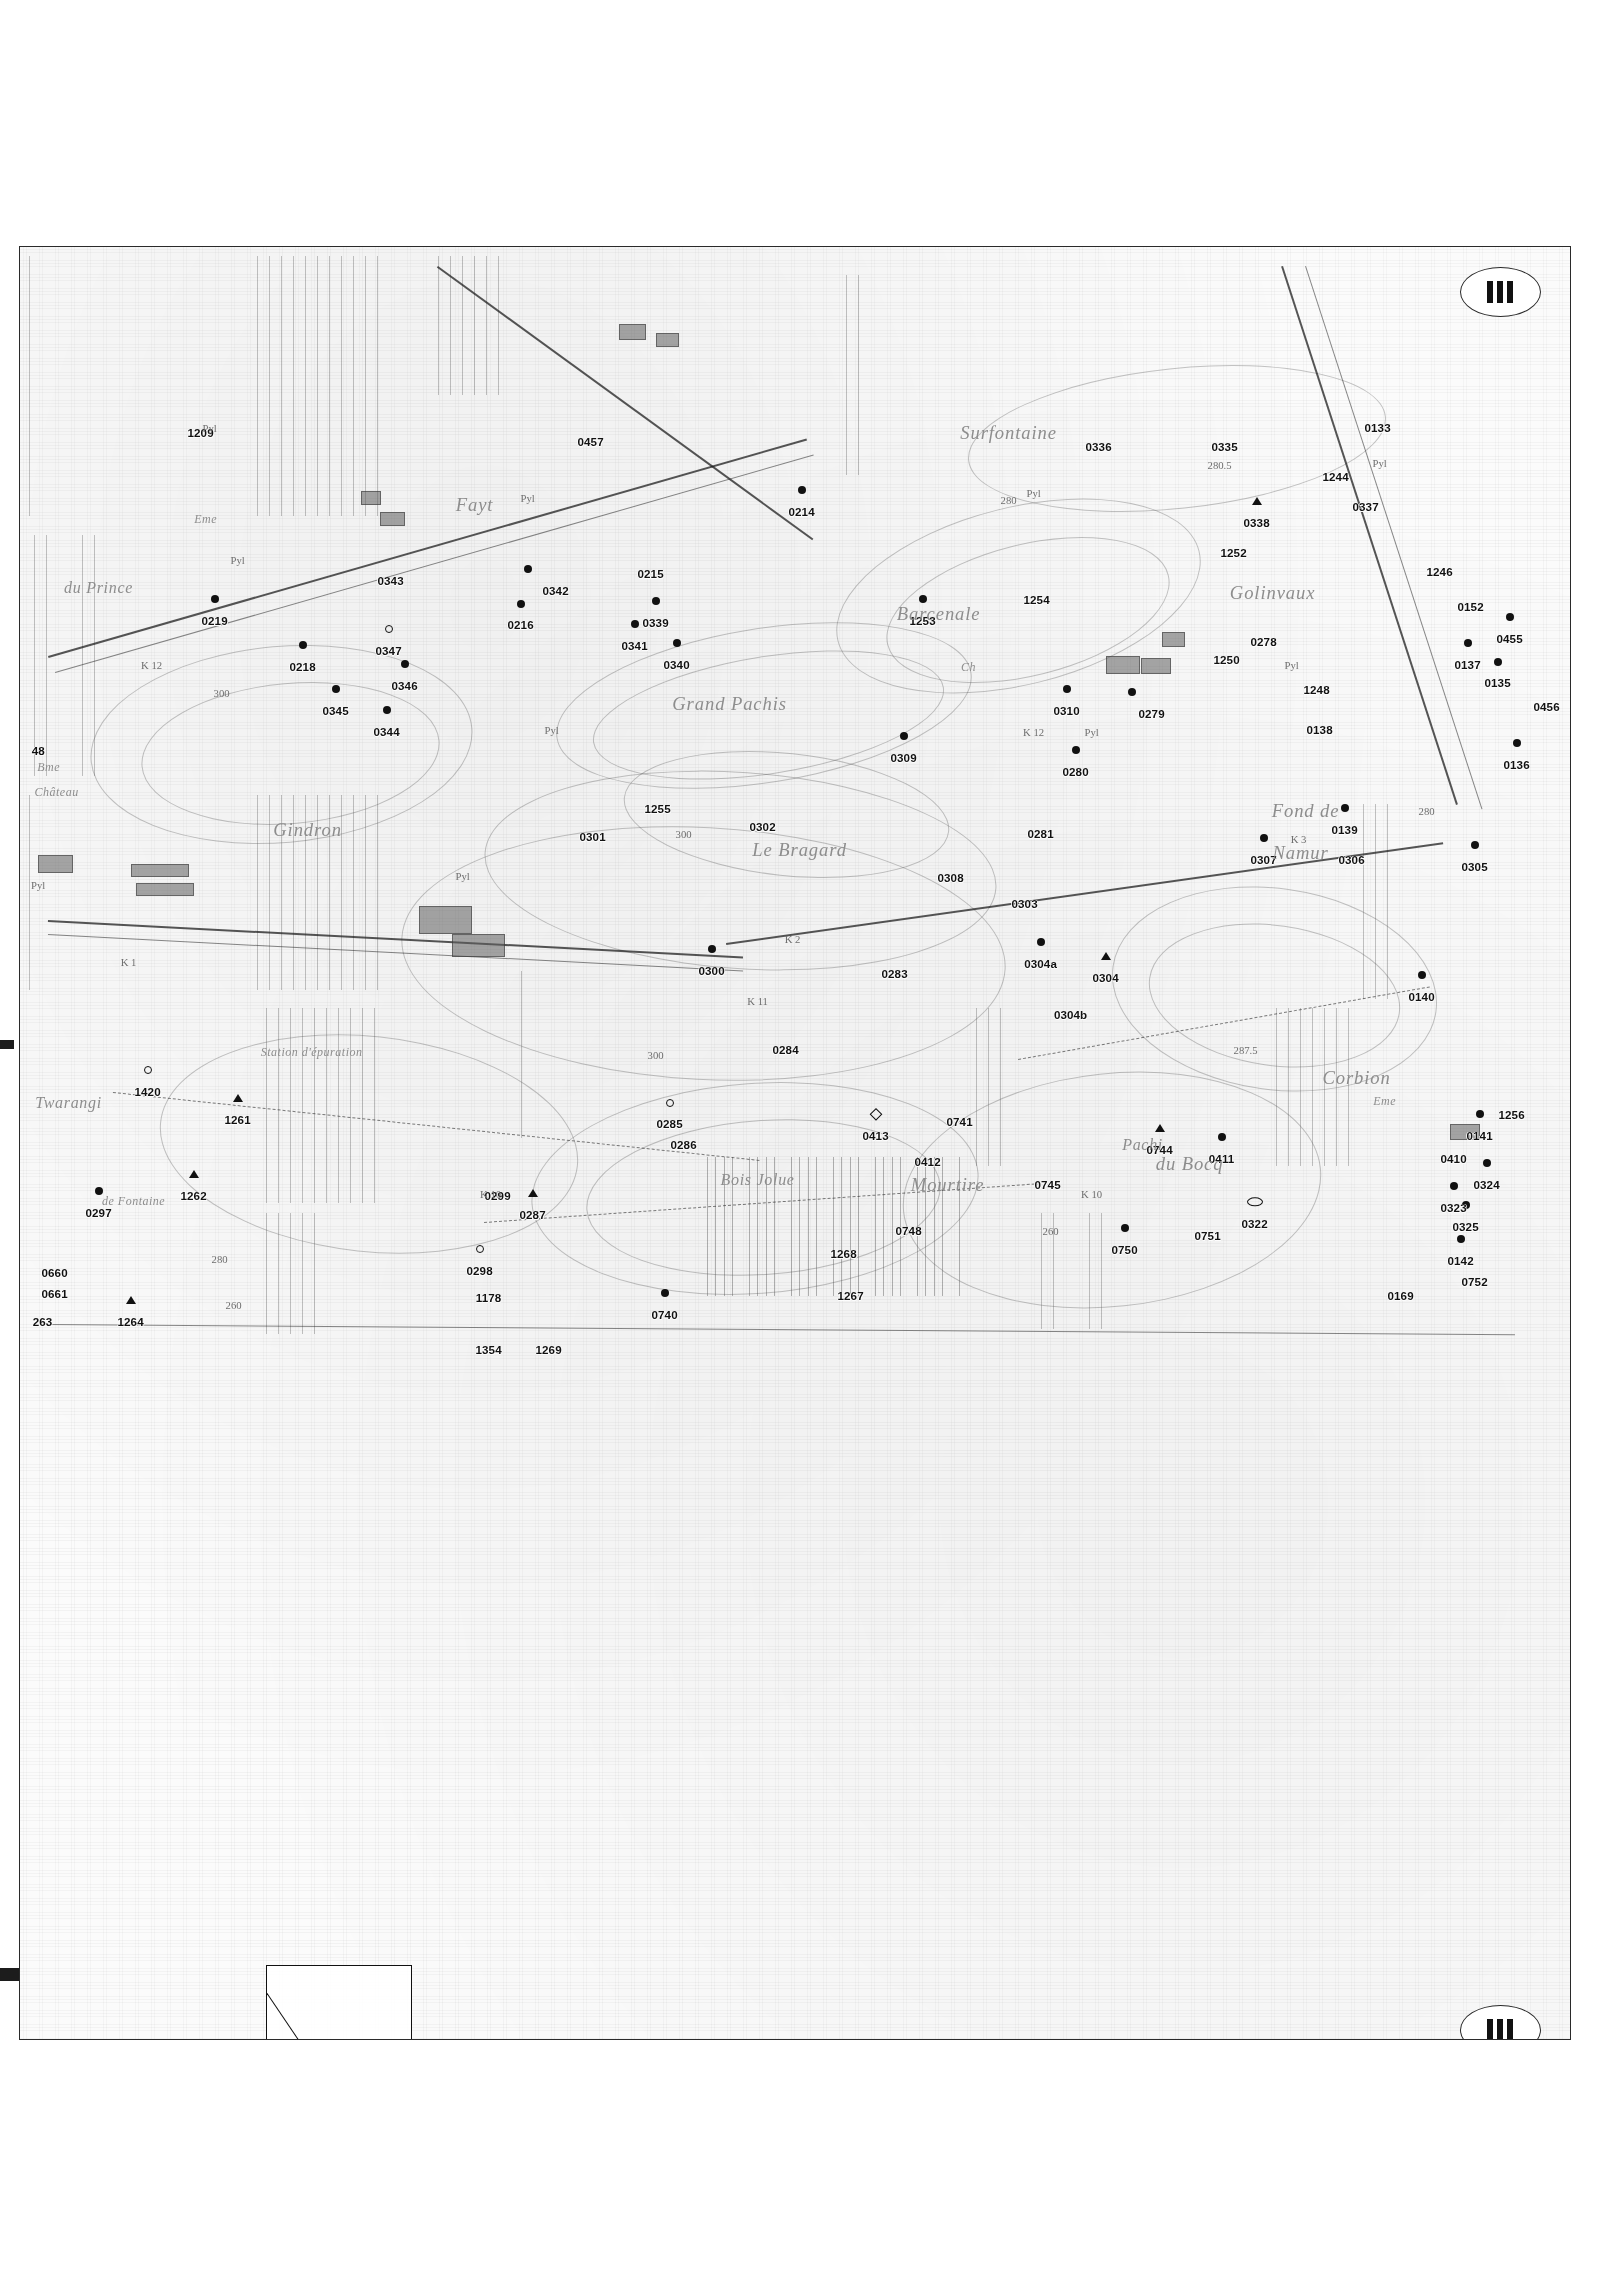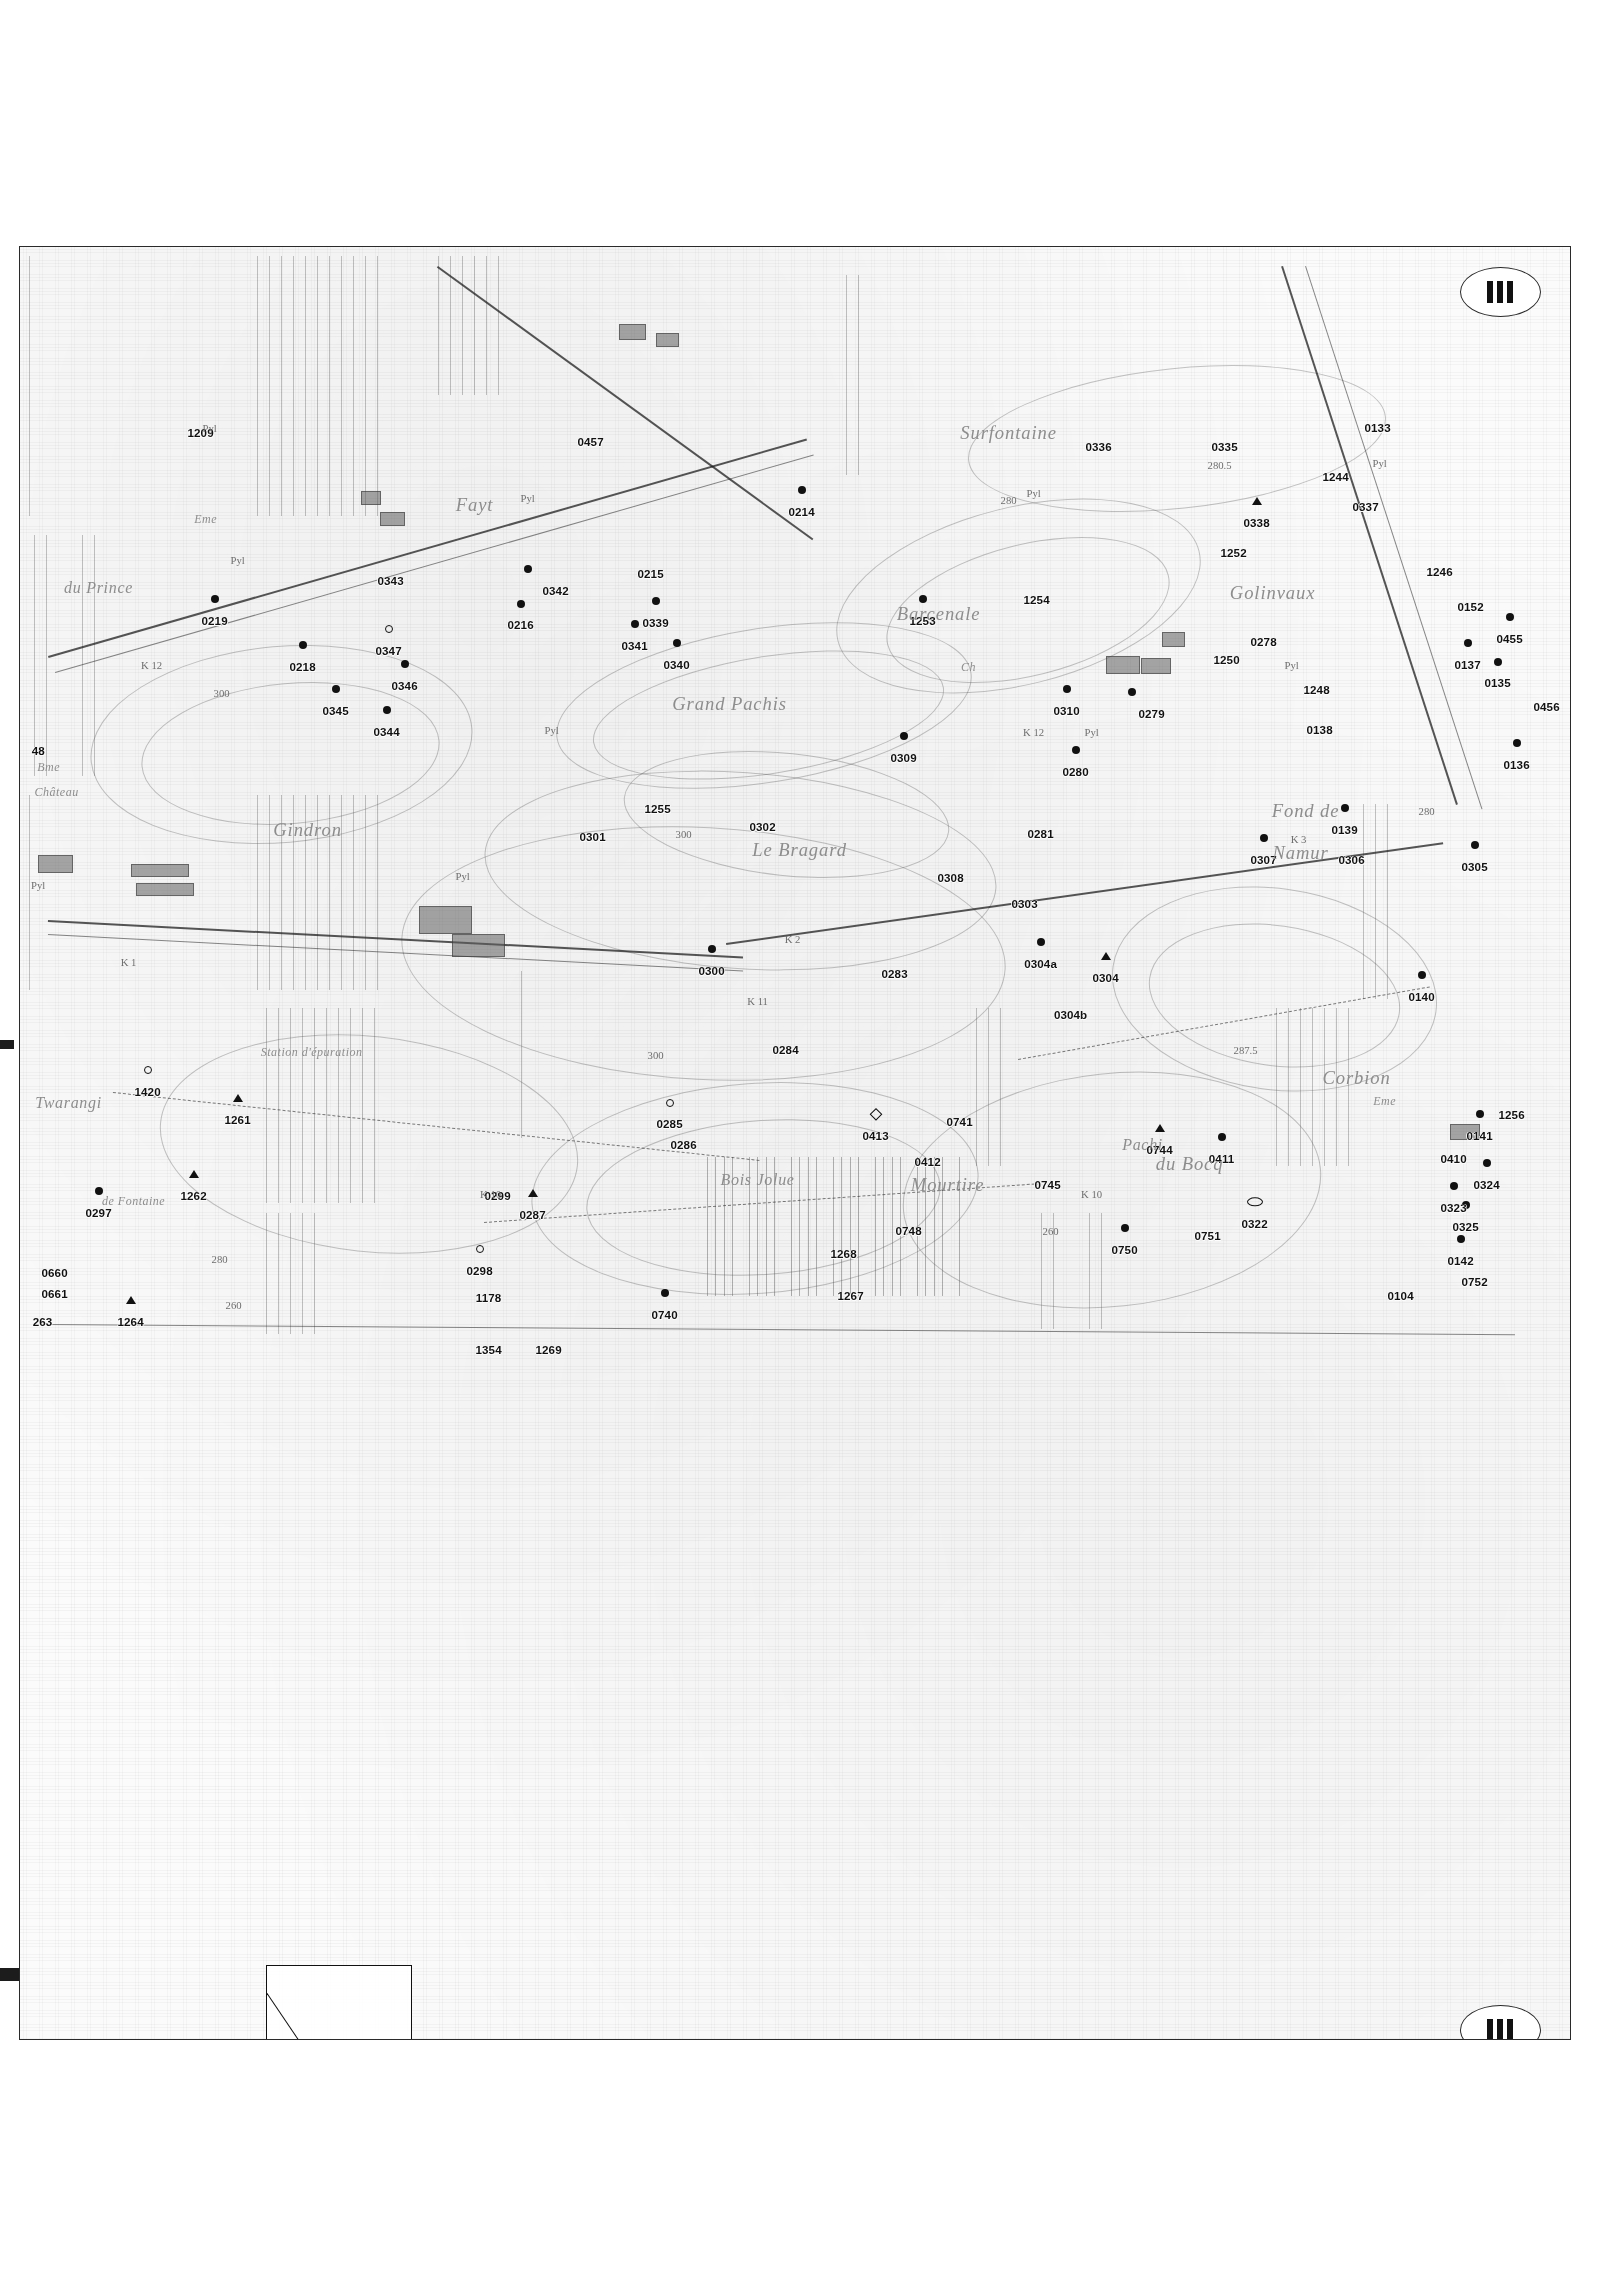--- a/index.html
+++ b/index.html
@@ -461,21 +461,21 @@
         <div class="pt-label" style="left: 889px; top: 977px;">0748</div>
         <div class="pt-label" style="left: 1105px; top: 996px;">0750</div>
         <div class="pt-label" style="left: 824px; top: 1000px;">1268</div>
         <div class="pt-label" style="left: 35px; top: 1019px;">0660</div>
         <div class="pt-label" style="left: 460px; top: 1017px;">0298</div>
         <div class="pt-label" style="left: 1441px; top: 1007px;">0142</div>
         <div class="pt-label" style="left: 1455px; top: 1028px;">0752</div>
         <div class="pt-label" style="left: 35px; top: 1040px;">0661</div>
         <div class="pt-label" style="left: 469px; top: 1044px;">1178</div>
         <div class="pt-label" style="left: 831px; top: 1042px;">1267</div>
-        <div class="pt-label" style="left: 1381px; top: 1042px;">0104</div>
+        <div class="pt-label" style="left: 1381px; top: 1042px;">0169</div>
         <div class="pt-label" style="left: 23px; top: 1068px;">263</div>
         <div class="pt-label" style="left: 111px; top: 1068px;">1264</div>
         <div class="pt-label" style="left: 645px; top: 1061px;">0740</div>
         <div class="pt-label" style="left: 469px; top: 1096px;">1354</div>
         <div class="pt-label" style="left: 529px; top: 1096px;">1269</div>
       </div>
     <div id="layer-place-labels">
         <div class="place-label big" style="left: 455px; top: 258px;">Fayt</div>
         <div class="place-label big" style="left: 989px; top: 186px;">Surfontaine</div>
         <div class="place-label" style="left: 79px; top: 341px;">du Prince</div>

